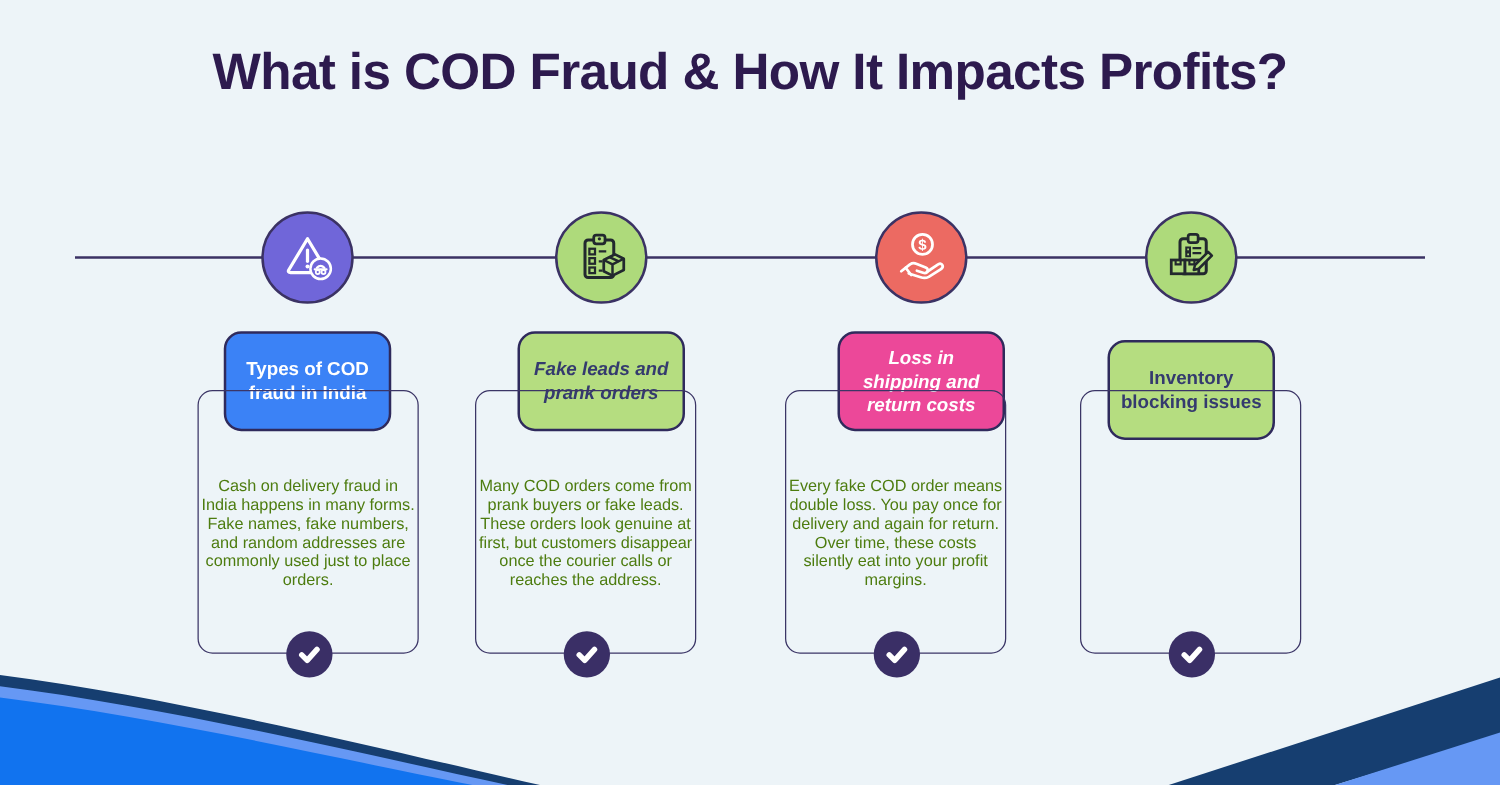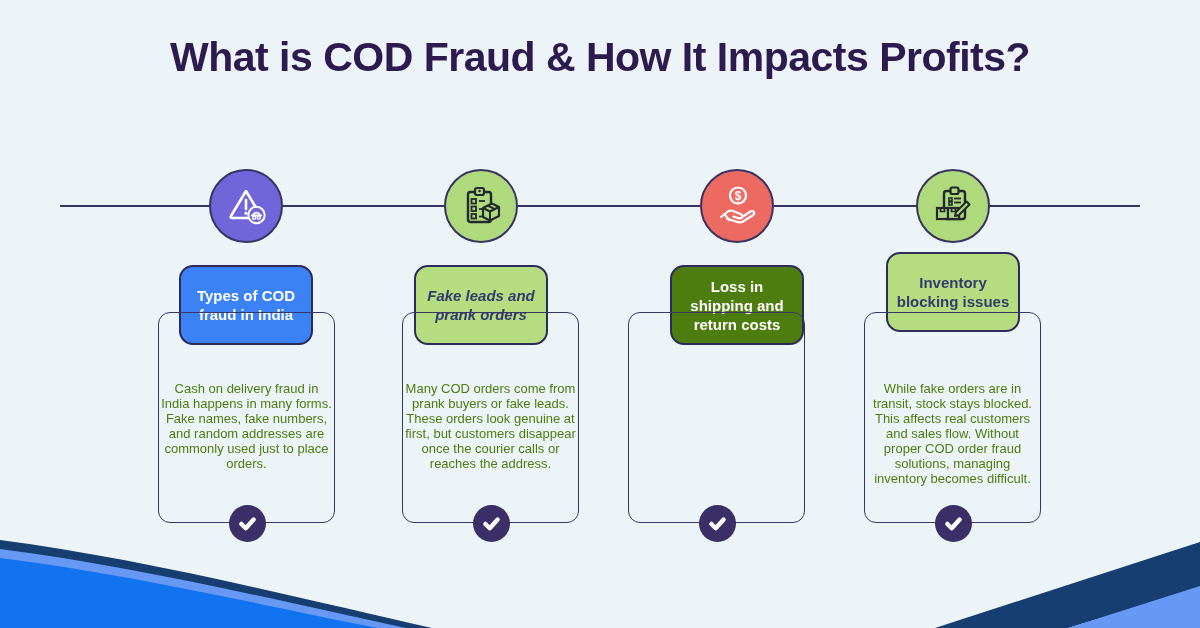--- a/index.html
+++ b/index.html
@@ -99,21 +99,21 @@
       <line x1="22" y1="27" x2="25" y2="27" stroke="#22282e" stroke-width="1.8"></line>
       <line x1="22" y1="34.5" x2="25" y2="34.5" stroke="#22282e" stroke-width="1.8"></line>
       <path d="M26 26 L35 21.5 L42 25 L42 34 L33 38.5 L26 35 Z" fill="#aeda7b" stroke="#22282e" stroke-width="2.2" stroke-linejoin="round"></path>
       <path d="M26 26 L33 29.5 L33 38.5 M33 29.5 L42 25 M30.5 23.7 L38.5 27.3" stroke="#22282e" stroke-width="2" stroke-linejoin="round"></path>
     </svg>
           </span>
     </div>
     <div class="title-box" style="left: 414px; top: 265px; background: rgb(181, 221, 128); color: rgb(52, 58, 110); font-style: italic;">
       <span class="box-title">Fake leads and prank orders</span>
     </div>
-    <div class="card" style="left: 402px; top: 312px; text-decoration: underline;">
+    <div class="card" style="left: 380px; top: 312px; text-decoration: underline;">
       <div class="card-body">Many COD orders come from prank buyers or fake leads. These orders look genuine at first, but customers disappear once the courier calls or reaches the address.</div>
       <div class="check-badge" style="left: 70px; top: 192px;">
         <svg viewBox="0 0 24 24" fill="none">
           <path d="M5 12.5 L10 17.5 L19 7.5" stroke="#ffffff" stroke-width="5" stroke-linecap="round" stroke-linejoin="round"></path>
         </svg>
       </div>
     </div>
   </div>
 
   <div class="column">
@@ -121,24 +121,25 @@
       <span class="icon-wrap">
     <svg viewBox="0 0 48 48" fill="none">
       <circle cx="25" cy="13.5" r="8" stroke="#ffffff" stroke-width="2.2"></circle>
       <text x="25" y="18" text-anchor="middle" font-family="'Liberation Sans',sans-serif" font-size="12" font-weight="bold" fill="#ffffff">$</text>
       <path d="M8 35 L15 29.5 Q17.5 27.8 20 29 L27.5 32 Q30 33.2 29 35.2 Q28 37 25.5 36.2 L20.5 34.6" stroke="#ffffff" stroke-width="2.2" stroke-linecap="round" stroke-linejoin="round"></path>
       <path d="M29 35.2 L37.5 29.5 Q40 28.2 41 30.2 Q41.8 32 39.5 33.5 L30 39.5 Q27 41 23.5 39.8 L14 36.8" stroke="#ffffff" stroke-width="2.2" stroke-linecap="round" stroke-linejoin="round"></path>
       <line x1="11.5" y1="32.2" x2="16" y2="38" stroke="#ffffff" stroke-width="2.2" stroke-linecap="round"></line>
     </svg>
           </span>
     </div>
-    <div class="title-box" style="left: 670px; top: 265px; background: #4d7c0f; color: rgb(255, 255, 255);">
+    <div class="title-box" style="left: 670px; top: 265px; background: #ec4899; color: rgb(255, 255, 255); font-style: italic;">
       <span class="box-title">Loss in shipping and return costs</span>
     </div>
     <div class="card" style="left: 628px; top: 312px;">
+      <div class="card-body">Every fake COD order means double loss. You pay once for delivery and again for return. Over time, these costs silently eat into your profit margins.</div>
       <div class="check-badge" style="left: 70px; top: 192px;">
         <svg viewBox="0 0 24 24" fill="none">
           <path d="M5 12.5 L10 17.5 L19 7.5" stroke="#ffffff" stroke-width="5" stroke-linecap="round" stroke-linejoin="round"></path>
         </svg>
       </div>
     </div>
   </div>
 
   <div class="column">
     <div class="node-circle" style="left: 916px; top: 169px; background: rgb(174, 218, 123);">
@@ -150,25 +151,24 @@
       <line x1="25" y1="20.5" x2="32" y2="20.5" stroke="#22282e" stroke-width="1.8"></line>
       <rect x="20" y="16" width="3" height="3" stroke="#22282e" stroke-width="1.6"></rect>
       <rect x="20" y="20" width="3" height="3" stroke="#22282e" stroke-width="1.6"></rect>
       <rect x="8" y="26" width="11" height="11" fill="#aeda7b" stroke="#22282e" stroke-width="2.2"></rect>
       <rect x="19" y="26" width="11" height="11" fill="#aeda7b" stroke="#22282e" stroke-width="2.2"></rect>
       <path d="M11.5 26 L11.5 29.5 L15.5 29.5 L15.5 26 M22.5 26 L22.5 29.5 L26.5 29.5 L26.5 26" stroke="#22282e" stroke-width="1.7"></path>
       <path d="M27 30 L37.5 19.5 L40.5 22.5 L30 33 L26 34 Z" fill="#aeda7b" stroke="#22282e" stroke-width="2" stroke-linejoin="round"></path>
     </svg>
           </span>
     </div>
-    <div class="title-box" style="left: 886px; top: 252px; background: rgb(181, 221, 128); color: rgb(52, 58, 110);">
+    <div class="title-box" style="left: 886px; top: 272px; background: rgb(181, 221, 128); color: rgb(52, 58, 110);">
       <span class="box-title">Inventory blocking issues</span>
     </div>
     <div class="card" style="left: 864px; top: 312px;">
-      <div class="card-body">While fake orders are in transit, stock stays blocked. This affects real customers and sales flow. Without proper COD order fraud solutions, managing inventory becomes difficult.</div>
       <div class="check-badge" style="left: 70px; top: 192px;">
         <svg viewBox="0 0 24 24" fill="none">
           <path d="M5 12.5 L10 17.5 L19 7.5" stroke="#ffffff" stroke-width="5" stroke-linecap="round" stroke-linejoin="round"></path>
         </svg>
       </div>
     </div>
   </div>
 </div>
 
   <svg class="corner-svg" width="1200" height="628" viewBox="0 0 1200 628" aria-hidden="true">

